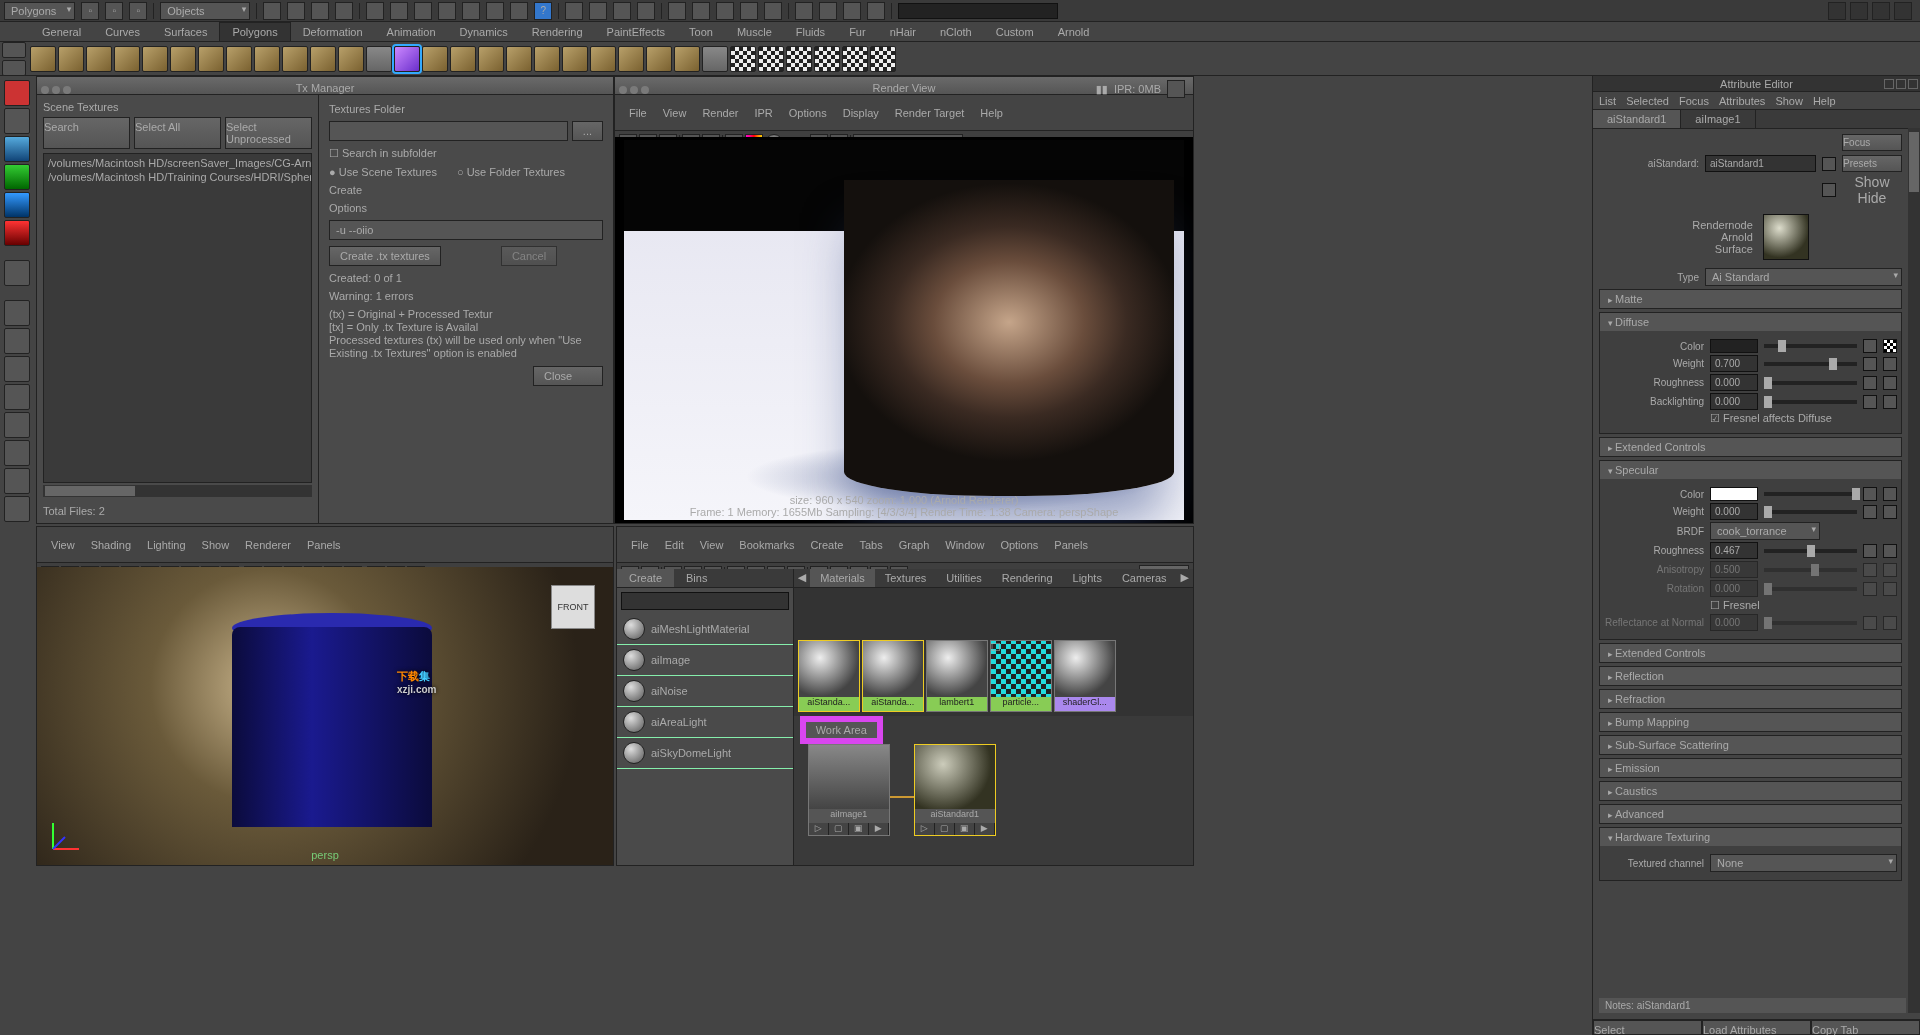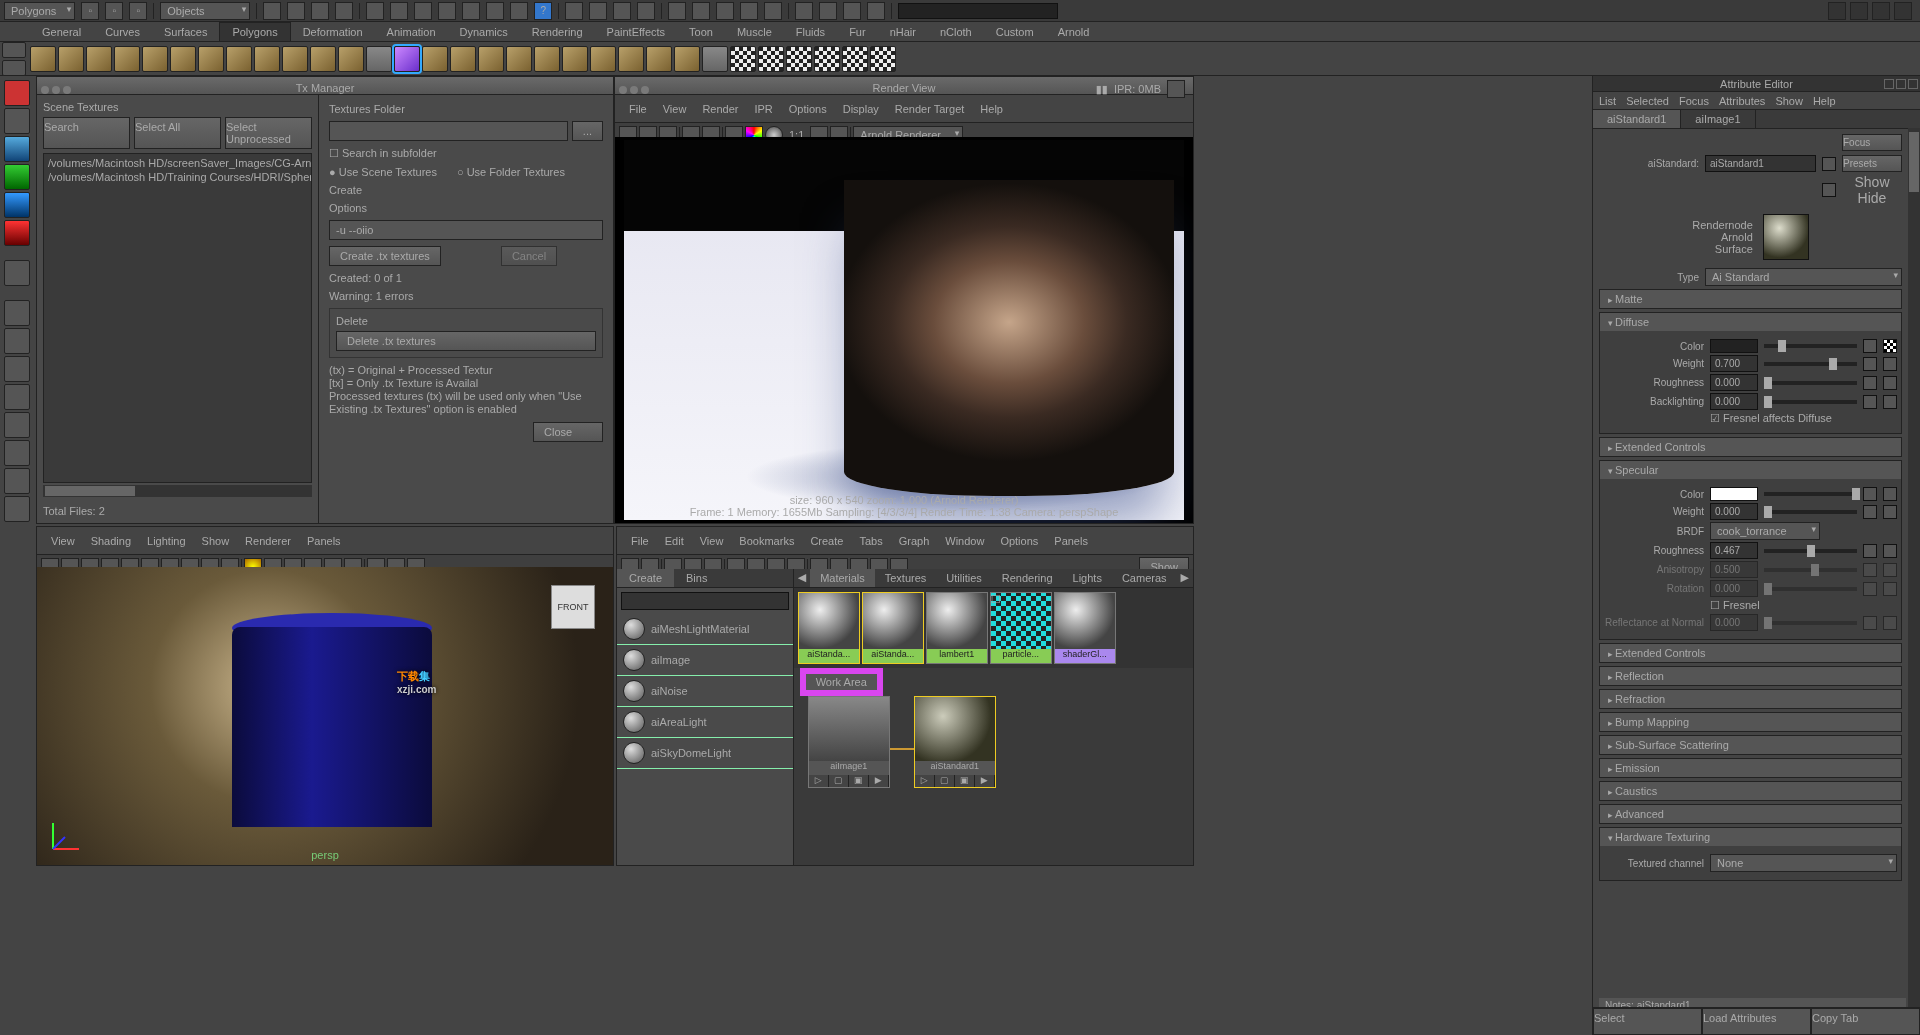--- a/index.html
+++ b/index.html
@@ -26,21 +26,21 @@
 .workspace { position: absolute; top: 76px; left: 36px; right: 0; bottom: 0; }
 
 .toolcol { position: absolute; left: -36px; top: 0; width: 36px; bottom: 0; background: #444; display:flex; flex-direction:column; gap:2px; padding:4px 4px;}
 .toolcol .t { width: 26px; height: 26px; background: #555; border:1px solid #222; border-radius:2px;}
 .toolcol .gap{height:10px;background:none;border:none;}
 
 .panel { position: absolute; background: #4a4a4a; border: 1px solid #222; }
 .panel-title { height: 18px; background: linear-gradient(#6a6a6a,#555); display:flex; align-items:flex-end; justify-content:center; font-size:11px; color:#ccc; border-bottom:1px solid #222; position:relative;}
 .panel-title .dots{position:absolute;left:4px;display:flex;gap:3px;}
 .panel-title .dots i{width:8px;height:8px;border-radius:50%;background:#7a7a7a;display:block;}
-.pmenu { height:28px; background:#444; display:flex; align-items:center; gap:0; padding-left:6px; border-bottom:1px solid #222;}
+.pmenu { height:36px; background:#444; display:flex; align-items:center; gap:0; padding-left:6px; border-bottom:1px solid #222;}
 .pmenu span{ padding:2px 8px; cursor:pointer;}
 .ptoolbar { height:24px; background:#3f3f3f; display:flex; align-items:center; gap:2px; padding:0 4px; border-bottom:1px solid #222;}
 .ptoolbar .ico{width:18px;height:18px;background:#555;border:1px solid #222;}
 
 #tx-panel { left: 0; top: 0; width: 578px; height: 448px; }
 .tx-body{position:absolute;top:18px;left:0;right:0;bottom:0;display:flex;}
 .tx-left{width:282px;border-right:1px solid #222;padding:6px;display:flex;flex-direction:column;}
 .tx-left h4{font-weight:normal;margin-bottom:4px;}
 .tx-btnrow{display:flex;gap:4px;margin-bottom:4px;}
 .btn{background:linear-gradient(#666,#555);border:1px solid #222;padding:3px 0;text-align:left;flex:1;cursor:pointer;}
@@ -80,21 +80,21 @@
 .hs-search{padding:4px;}
 .hs-search input{width:100%;background:#333;border:1px solid #111;padding:2px;}
 .hs-nodes{flex:1;overflow:auto;}
 .hs-node{display:flex;align-items:center;gap:6px;padding:4px 6px;border-bottom:1px solid #86efac;}
 .hs-node .sw{width:22px;height:22px;border-radius:11px;background:radial-gradient(circle at 35% 30%,#ddd,#555);border:1px solid #222;}
 .hs-right{flex:1;display:flex;flex-direction:column;}
 .hs-rtabs{display:flex;background:#3a3a3a;border-bottom:1px solid #222;flex-wrap:nowrap;}
 .hs-rtabs span{padding:3px 10px;}
 .hs-rtabs span.act{background:#555;}
 .hs-grid{display:flex;gap:2px;padding:4px;background:#333;}
-.hs-mat{width:62px;height:72px;border:1px solid #777;background:#222;display:flex;flex-direction:column;}
+.hs-mat{width:62px;height:72px;border:1px solid #777;background:#222;display:flex;flex-direction:column;margin-top:48px;}
 .hs-mat.sel{border-color:#eecc22;}
 .hs-mat .ball{flex:1;background:radial-gradient(circle at 35% 30%,#eee,#444 70%);}
 .hs-mat .ball.chk{background:repeating-conic-gradient(#2dd 0 25%,#222 0 50%) 0/10px 10px;}
 .hs-mat .mlbl{height:14px;background:#88cc55;color:#222;font-size:9px;text-align:center;overflow:hidden;white-space:nowrap;}
 .hs-mat .mlbl.pur{background:#aa88ee;}
 .hs-work{flex:1;background:#3a3a3a;position:relative;}
 .hs-wtab{position:absolute;top:0;left:6px;background:#555;padding:2px 10px;border:6px solid #d946ef;}
 .hs-wnode{position:absolute;width:82px;height:92px;border:1px solid #777;background:#222;display:flex;flex-direction:column;}
 .hs-wnode.sel{border-color:#eecc22;}
 .hs-wnode .ball{flex:1;background:radial-gradient(circle at 35% 30%,#ccb,#332 70%);}
@@ -119,21 +119,21 @@
 .attr-row .aslider i{position:absolute;top:-4px;width:8px;height:12px;background:#aaa;}
 .attr-row .aswatch{width:48px;height:14px;border:1px solid #111;}
 .attr-row .abtn{width:14px;height:14px;border:1px solid #111;background:#555;}
 .sect{background:#3f3f3f;border:1px solid #222;margin:3px 0;}
 .sect-h{padding:3px 8px;background:#555;cursor:pointer;}
 .sect-h::before{content:"▸ ";font-size:9px;}
 .sect-h.open::before{content:"▾ ";}
 .sect-b{padding:6px 4px 6px 4px;}
 .attr-head{display:flex;justify-content:flex-end;gap:4px;margin-bottom:4px;}
 .attr-head .btn{flex:0 0 60px;font-size:10px;padding:2px 0;}
-.attr-foot{position:absolute;bottom:0;left:0;right:0;height:28px;background:#bef264;display:flex;border-top:1px solid #222;}
+.attr-foot{position:absolute;bottom:0;left:0;right:0;height:16px;background:#bef264;display:flex;border-top:1px solid #222;}
 .attr-foot .btn{flex:1;border-radius:0;background:#555;}
 
 .rtabs{position:absolute;right:0;top:76px;bottom:0;width:14px;background:#333;border-left:1px solid #111;display:flex;flex-direction:column;writing-mode:vertical-rl;text-orientation:mixed;font-size:9px;}
 .rtabs span{padding:8px 1px;border-bottom:1px solid #111;background:#444;}
 .scroll-v{position:absolute;right:0;top:52px;bottom:22px;width:12px;background:#333;}
 .scroll-v i{position:absolute;left:1px;width:10px;top:4px;height:60px;background:#666;}
 .topright-icons{position:absolute; right:8px; top:2px; display:flex; gap:4px;}
 .topright-icons .icon-btn{background:#333;}
 .notes{position:absolute;bottom:22px;left:6px;right:14px;background:#555;padding:2px 6px;font-size:10px;}
 </style>
@@ -312,24 +312,20 @@
         </div>
         <div class="lbl">Create</div>
         <div class="lbl">Options</div>
         <div class="txt-in">-u --oiio</div>
         <div style="display:flex;gap:60px">
           <div class="btn sm">Create .tx textures</div>
           <div class="btn sm" style="opacity:.6">Cancel</div>
         </div>
         <div class="lbl">Created: 0 of 1</div>
         <div class="lbl">Warning: 1 errors</div>
-        <div class="delete-sec">
-          <div class="lbl" style="margin-bottom:4px">Delete</div>
-          <div class="btn sm">Delete .tx textures</div>
-        </div>
         <div style="font-size:10px;line-height:13px;color:#999">
           <div>(tx) = Original + Processed Textur</div>
           <div>[tx] = Only .tx Texture is Availal</div>
           <div>Processed textures (tx) will be used only when "Use Existing .tx Textures" option is enabled</div>
         </div>
         <div style="display:flex;justify-content:flex-end">
             <div class="btn sm" style="width:70px">Close</div>
           </div>
       </div>
     </div>

